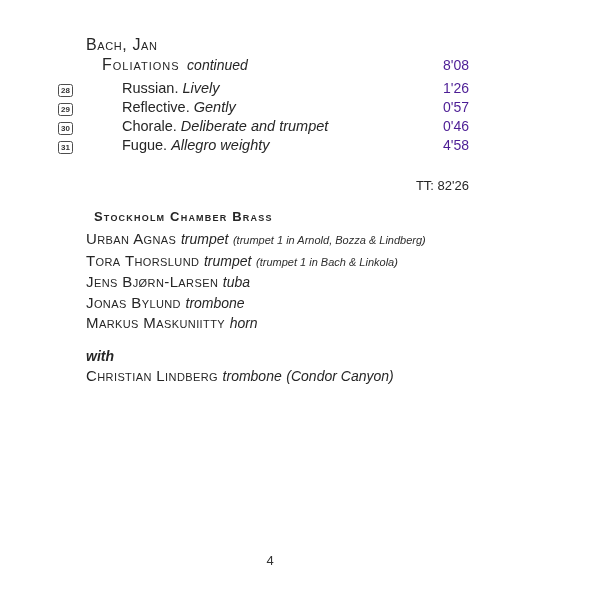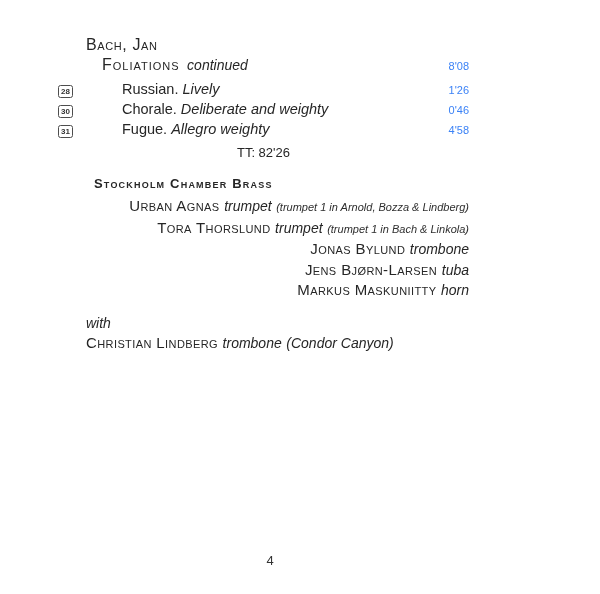--- a/index.html
+++ b/index.html
@@ -13,21 +13,21 @@
   .page {
     position:relative;
     width:540px; height:594px;
     padding:35px 71px 4px 58px;
     box-sizing:border-box;
     overflow:hidden;
   }
   .row { display:flex; align-items:baseline; }
   .num-col { flex:0 0 28px; }
   .title-cell { flex:1 1 auto; }
-  .time { flex:0 0 auto; font-size:11px; color:#3b82f6; }
+  .time { flex:0 0 auto; font-size:14px; color:#4c1d95; }
 
   .composer {
     margin-left:28px;
     font-size:16px; line-height:20px;
     letter-spacing:0.6px;
     font-variant:small-caps;
   }
   .work-row { line-height:19px; font-size:16px;gap:16px; }
   .work-title { font-variant:small-caps; letter-spacing:1px; }
   .work-note { font-style:italic; font-size:14px; margin-left:3px; }
@@ -37,47 +37,46 @@
   .tracknum {
     display:inline-block;
     font-size:8px; font-weight:700; line-height:9px;
     padding:1px 2px;
     border:1px solid #4d4d4d; border-radius:2.5px;
     color:#333333;
   }
   .tempo { font-style:italic; }
 
   .tt-row {
-    margin-top:3px;
+    margin-top:21px;
     line-height:19px;
-    text-align:center;
+    text-align:right;
     font-size:13px;
   }
 
   .ensemble-name {
     margin:10px 0 0 36px;
     font-size:13px; line-height:24px;
     letter-spacing:1.2px;
     font-variant:small-caps;
     font-weight:bold;
   }
   .member {
     margin-left:28px;
     font-size:15px; line-height:19.5px;
     letter-spacing:0.4px;
-    text-align:right;
   }
   .person-name { font-variant:small-caps; }
   .instrument { font-style:italic; font-size:14px; letter-spacing:0; }
   .note { font-style:italic; font-size:11px; letter-spacing:0; color:#2e2e2e; }
 
   .with-row {
     margin:13px 0 0 28px;
     font-style:italic;
-    font-size:14px; line-height:19px;
+    font-size:14px; line-height:19px;font-weight:bold;
   }
   .guest {
     margin-left:28px;
     font-size:15px; line-height:20px;
     letter-spacing:0.4px;
   }
   .guest .note-big { font-style:italic; font-size:14px; letter-spacing:0; }
 
   .page-num {
     position:absolute;
@@ -99,44 +98,49 @@
     <div class="title-cell"><span class="work-title">Foliations</span> <span class="work-note">continued</span></div>
     <div class="time">8'08</div>
   </div>
 
   <div class="row track-row first">
     <div class="num-col"><span class="tracknum">28</span></div>
     <div class="title-cell"><span>Russian.</span> <span class="tempo">Lively</span></div>
     <div class="time">1'26</div>
   </div>
 
+  <div class="row track-row">
+    <div class="num-col"><span class="tracknum">29</span></div>
+    <div class="title-cell"><span>Reflective.</span> <span class="tempo">Gently</span></div>
+    <div class="time">0'57</div>
+  </div>
 
   <div class="row track-row">
     <div class="num-col"><span class="tracknum">30</span></div>
-    <div class="title-cell"><span>Chorale.</span> <span class="tempo">Deliberate and weighty</span></div>
+    <div class="title-cell"><span>Chorale.</span> <span class="tempo">Deliberate and trumpet</span></div>
     <div class="time">0'46</div>
   </div>
 
   <div class="row track-row">
     <div class="num-col"><span class="tracknum">31</span></div>
     <div class="title-cell"><span>Fugue.</span> <span class="tempo">Allegro weighty</span></div>
     <div class="time">4'58</div>
   </div>
 
   <div class="tt-row">TT: 82'26</div>
 
   <div class="ensemble-name">Stockholm Chamber Brass</div>
 
   <div class="member"><span class="person-name">Urban Agnas</span> <span class="instrument">trumpet</span> <span class="note">(trumpet 1 in Arnold, Bozza &amp; Lindberg)</span></div>
 
   <div class="member"><span class="person-name">Tora Thorslund</span> <span class="instrument">trumpet</span> <span class="note">(trumpet 1 in Bach &amp; Linkola)</span></div>
 
+  <div class="member"><span class="person-name">Jens Bjørn-Larsen</span> <span class="instrument">tuba</span></div>
+
   <div class="member"><span class="person-name">Jonas Bylund</span> <span class="instrument">trombone</span></div>
-
-  <div class="member"><span class="person-name">Jens Bjørn-Larsen</span> <span class="instrument">tuba</span></div>
 
   <div class="member"><span class="person-name">Markus Maskuniitty</span> <span class="instrument">horn</span></div>
 
   <div class="with-row">with</div>
 
   <div class="guest"><span class="person-name">Christian Lindberg</span> <span class="instrument">trombone</span> <span class="note-big">(Condor Canyon)</span></div>
 
   <div class="page-num">4</div>
 
 </div>

